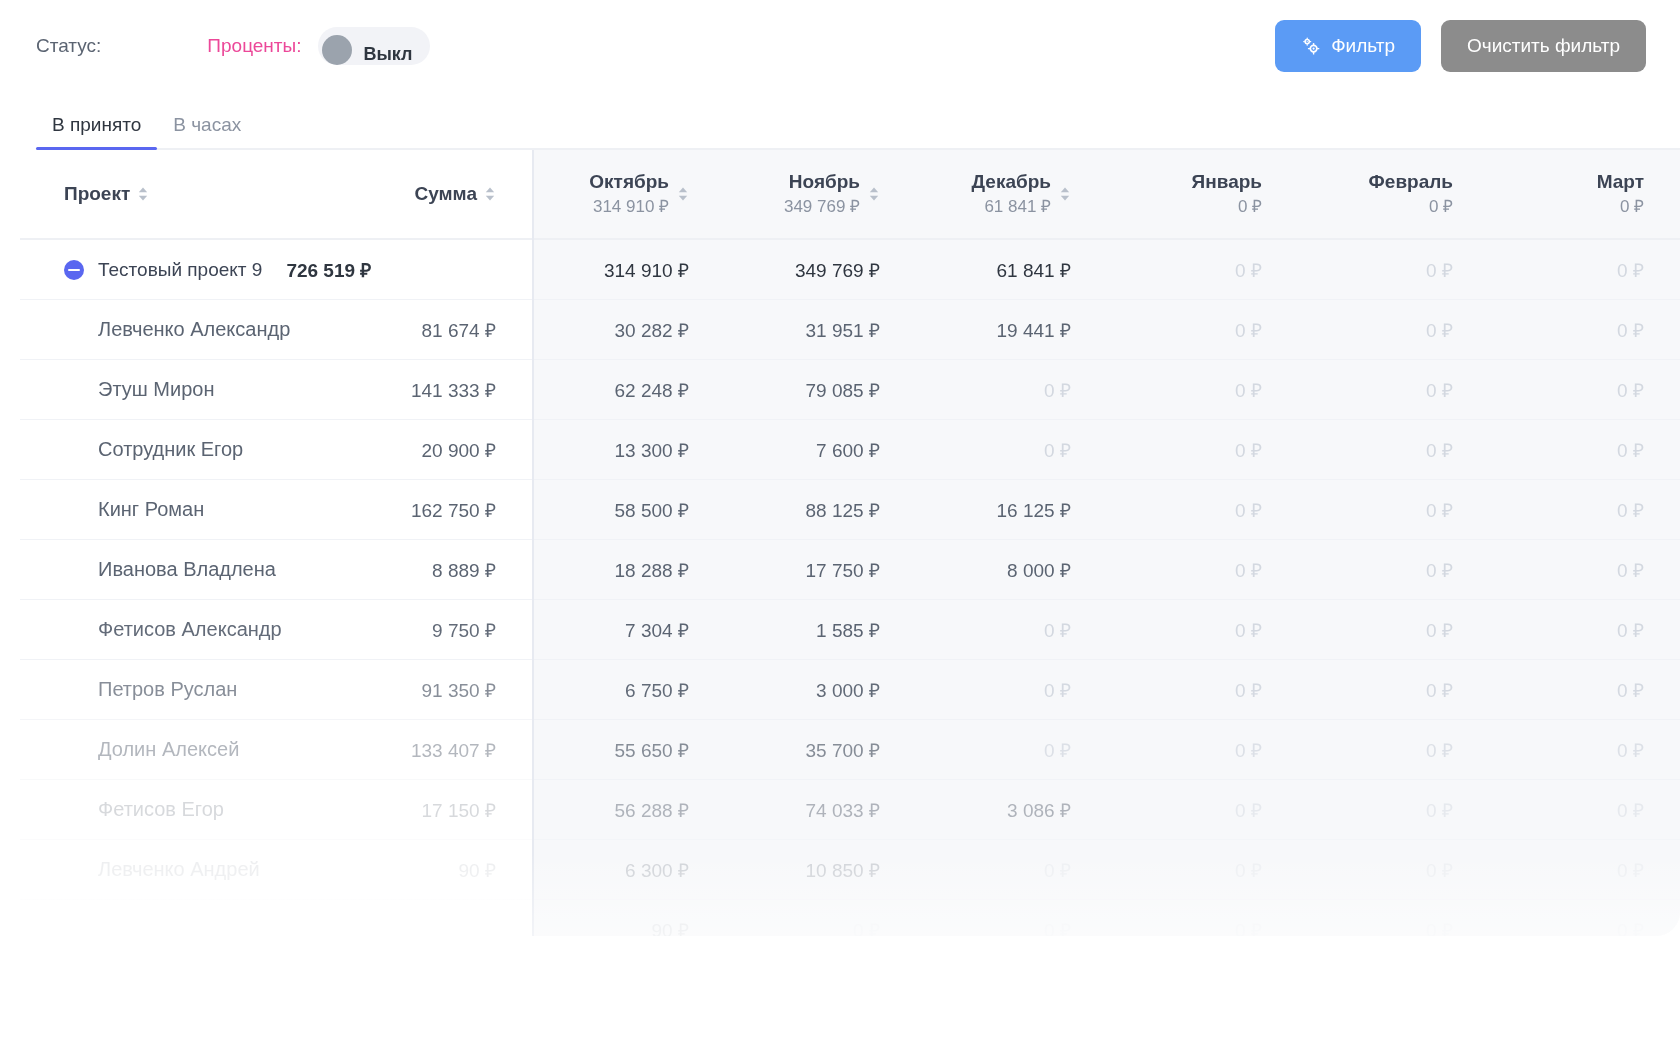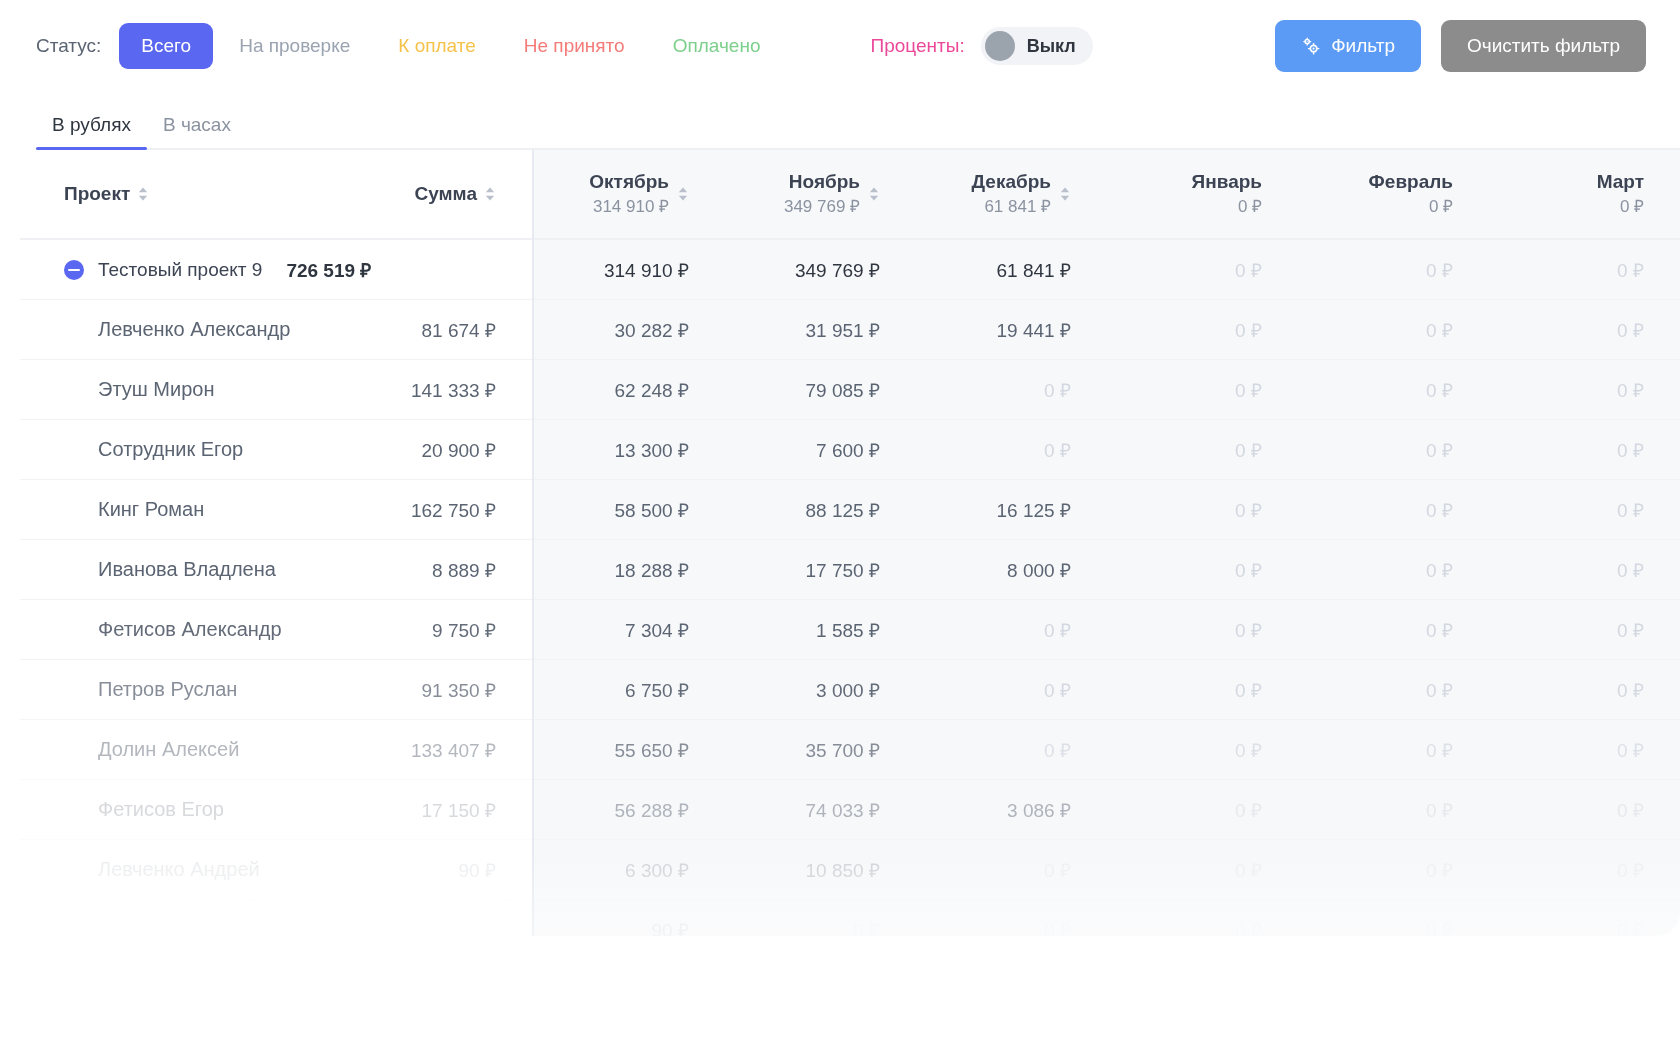--- a/index.html
+++ b/index.html
@@ -44,21 +44,21 @@
   .chip.yellow { color: #f5c24a; }
   .chip.red    { color: #f47b78; }
   .chip.green  { color: #7dcf8c; }
 
   .percent-group {
     display: flex; align-items: center;
     margin-left: 88px;
   }
   .percent-label { font-size: 19px; color: #ec4899; margin-right: 16px; white-space: nowrap; }
   .toggle {
-    display: flex; align-items: center;
+    display: flex; align-items: flex-end;
     background: #f2f3f7;
     border-radius: 19px;
     height: 38px;
     padding: 0 17px 0 4px;
     cursor: pointer;
     border: none;
     font-family: inherit;
   }
   .toggle-knob {
     width: 30px; height: 30px; border-radius: 50%;
@@ -207,27 +207,20 @@
     pointer-events: none;
   }
 </style>
 </head>
 <body>
 
 <div class="app">
 
   <div class="topbar">
     <span class="status-label">Статус:</span>
-    <div class="status-chips" id="status-chips">
-        <button class="chip active"><span>Всего</span></button>
-        <button class="chip grey"><span>На проверке</span></button>
-        <button class="chip yellow"><span>К оплате</span></button>
-        <button class="chip red"><span>Не принято</span></button>
-        <button class="chip green"><span>Оплачено</span></button>
-      </div>
 
     <div class="percent-group">
       <span class="percent-label">Проценты:</span>
       <button class="toggle">
         <span class="toggle-knob"></span>
         <span class="toggle-text">Выкл</span>
       </button>
     </div>
 
     <div class="topbar-actions">
@@ -254,21 +247,21 @@
       </button>
       <button class="btn btn-clear">
         <span>Очистить фильтр</span>
       </button>
     </div>
   </div>
 
   <div class="tabs">
     <div class="tabs-rule"></div>
     <button class="tab active">
-      <span>В рублях</span>
+      <span>В принято</span>
     </button>
     <button class="tab">
       <span>В часах</span>
     </button>
   </div>
 
   <div class="table-wrap">
     <div class="table">
 
       <div class="left-pane">

